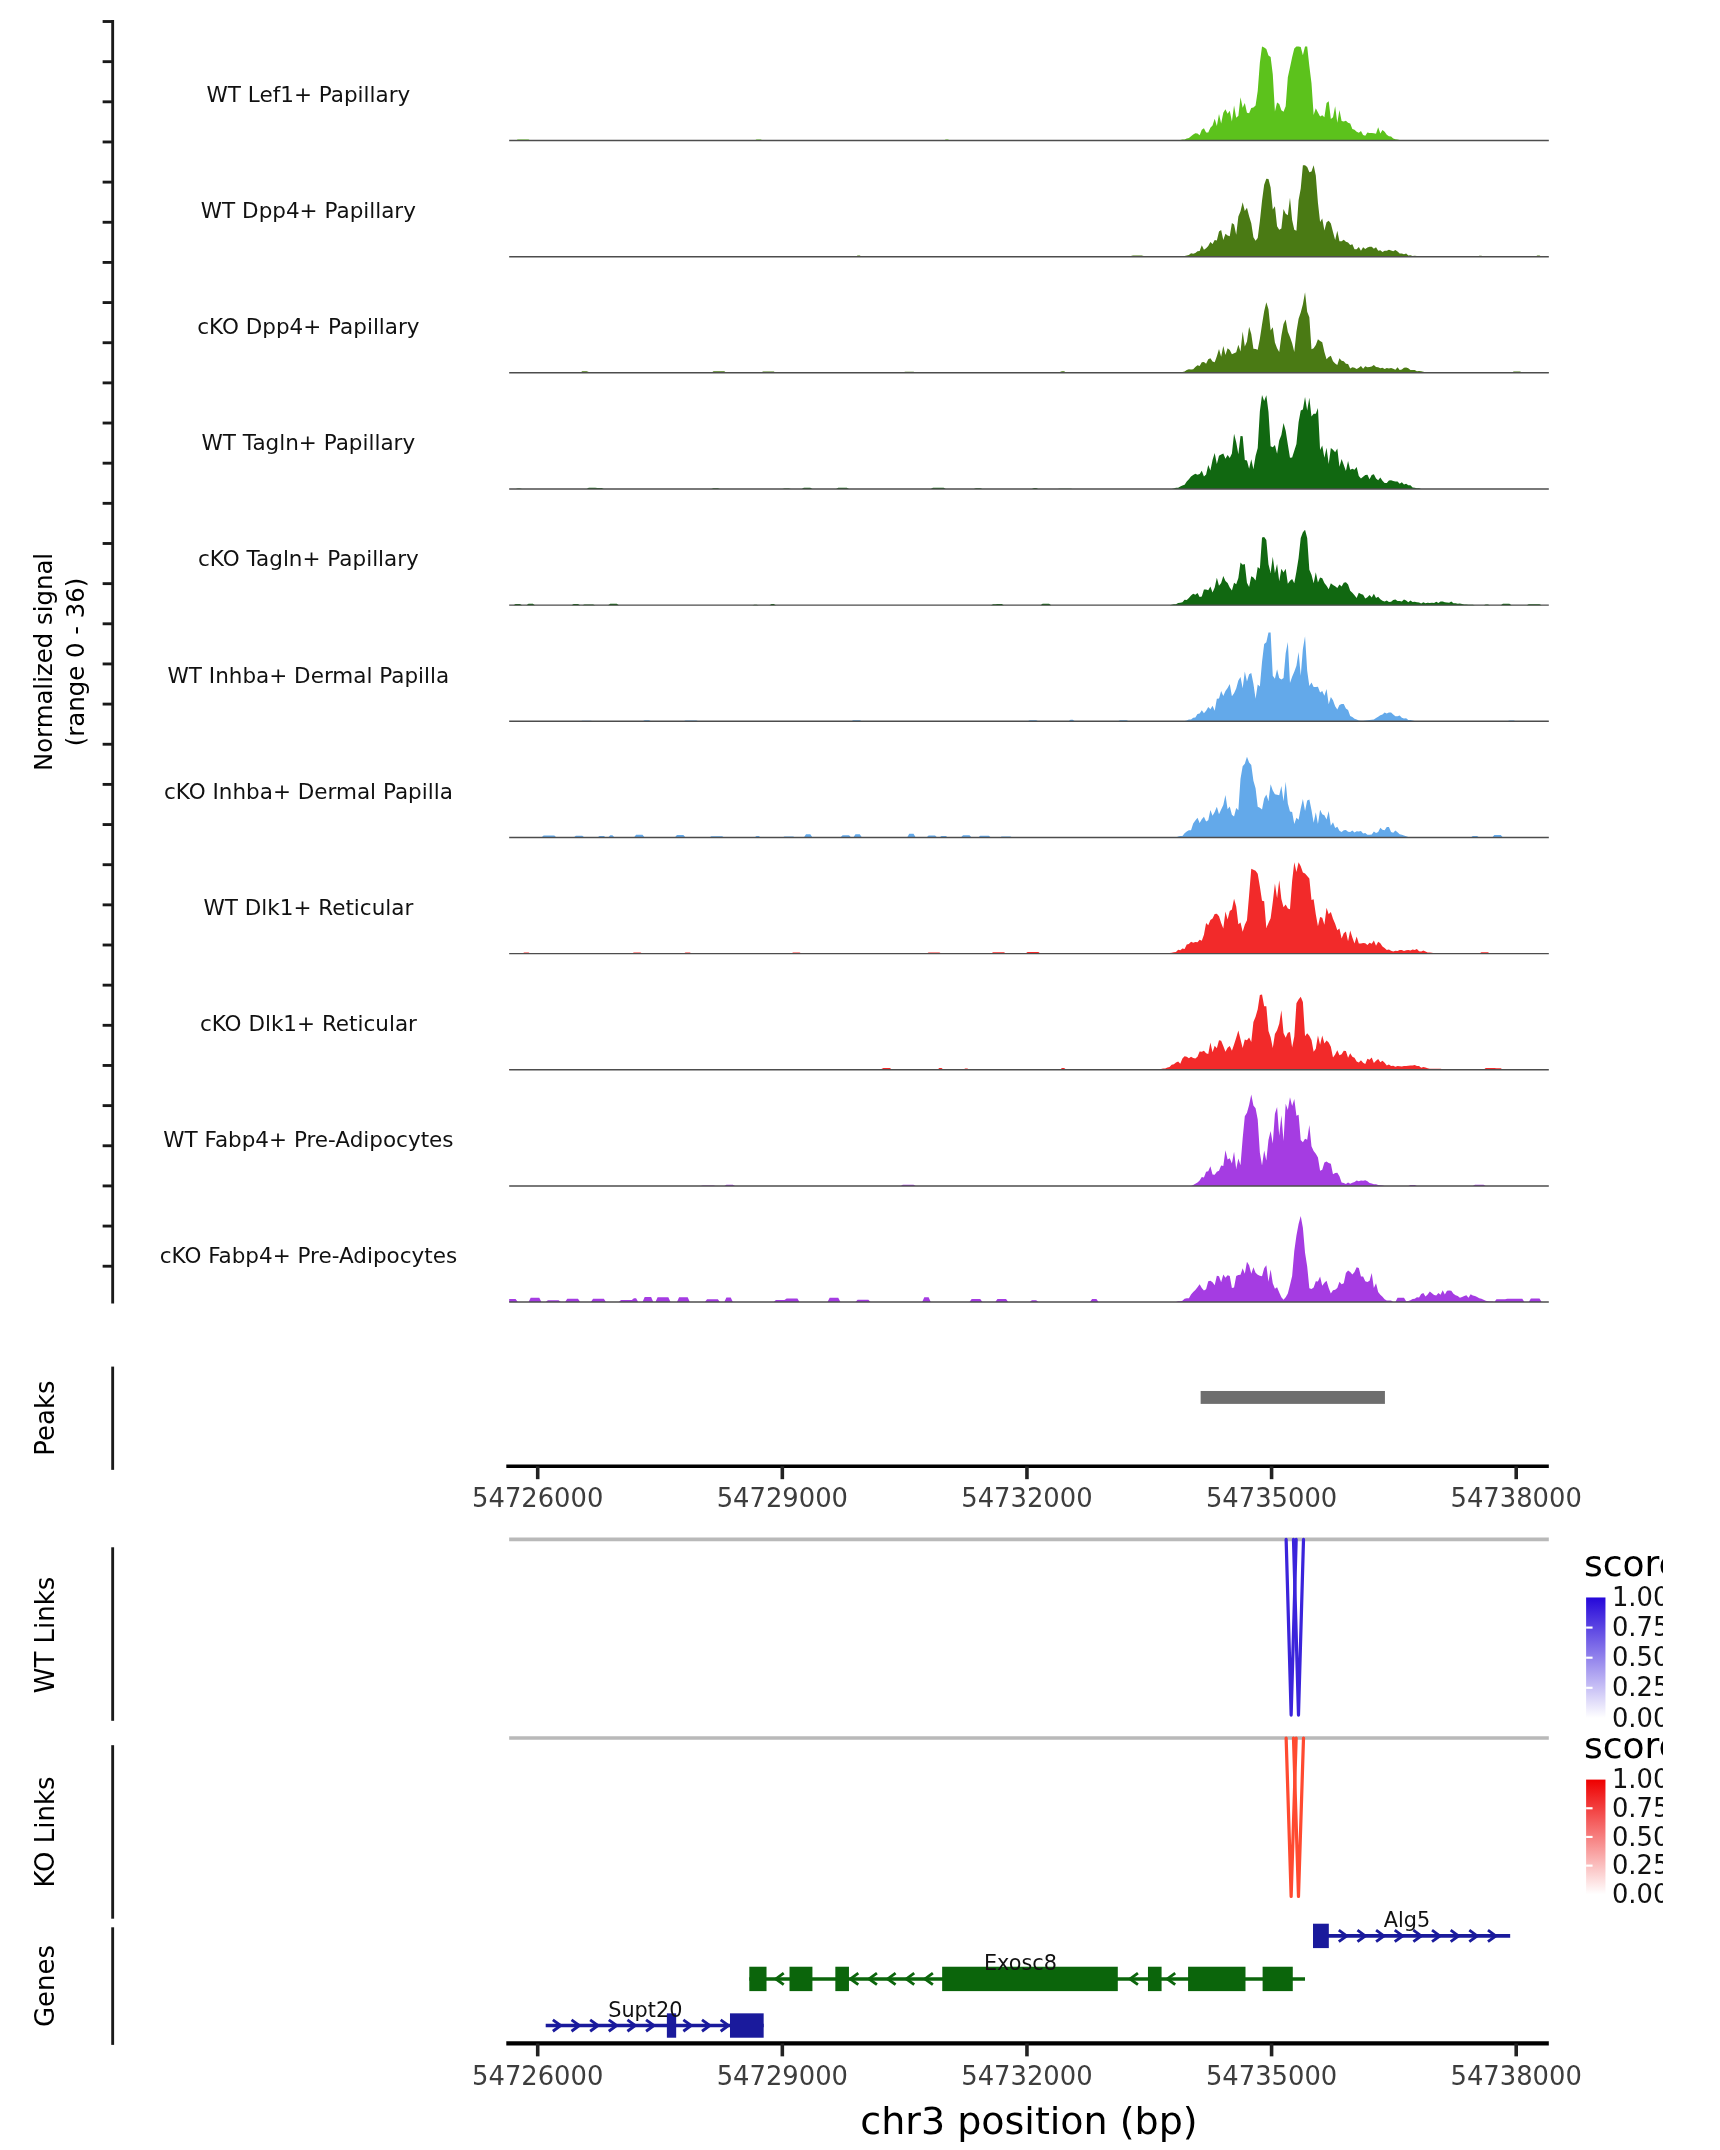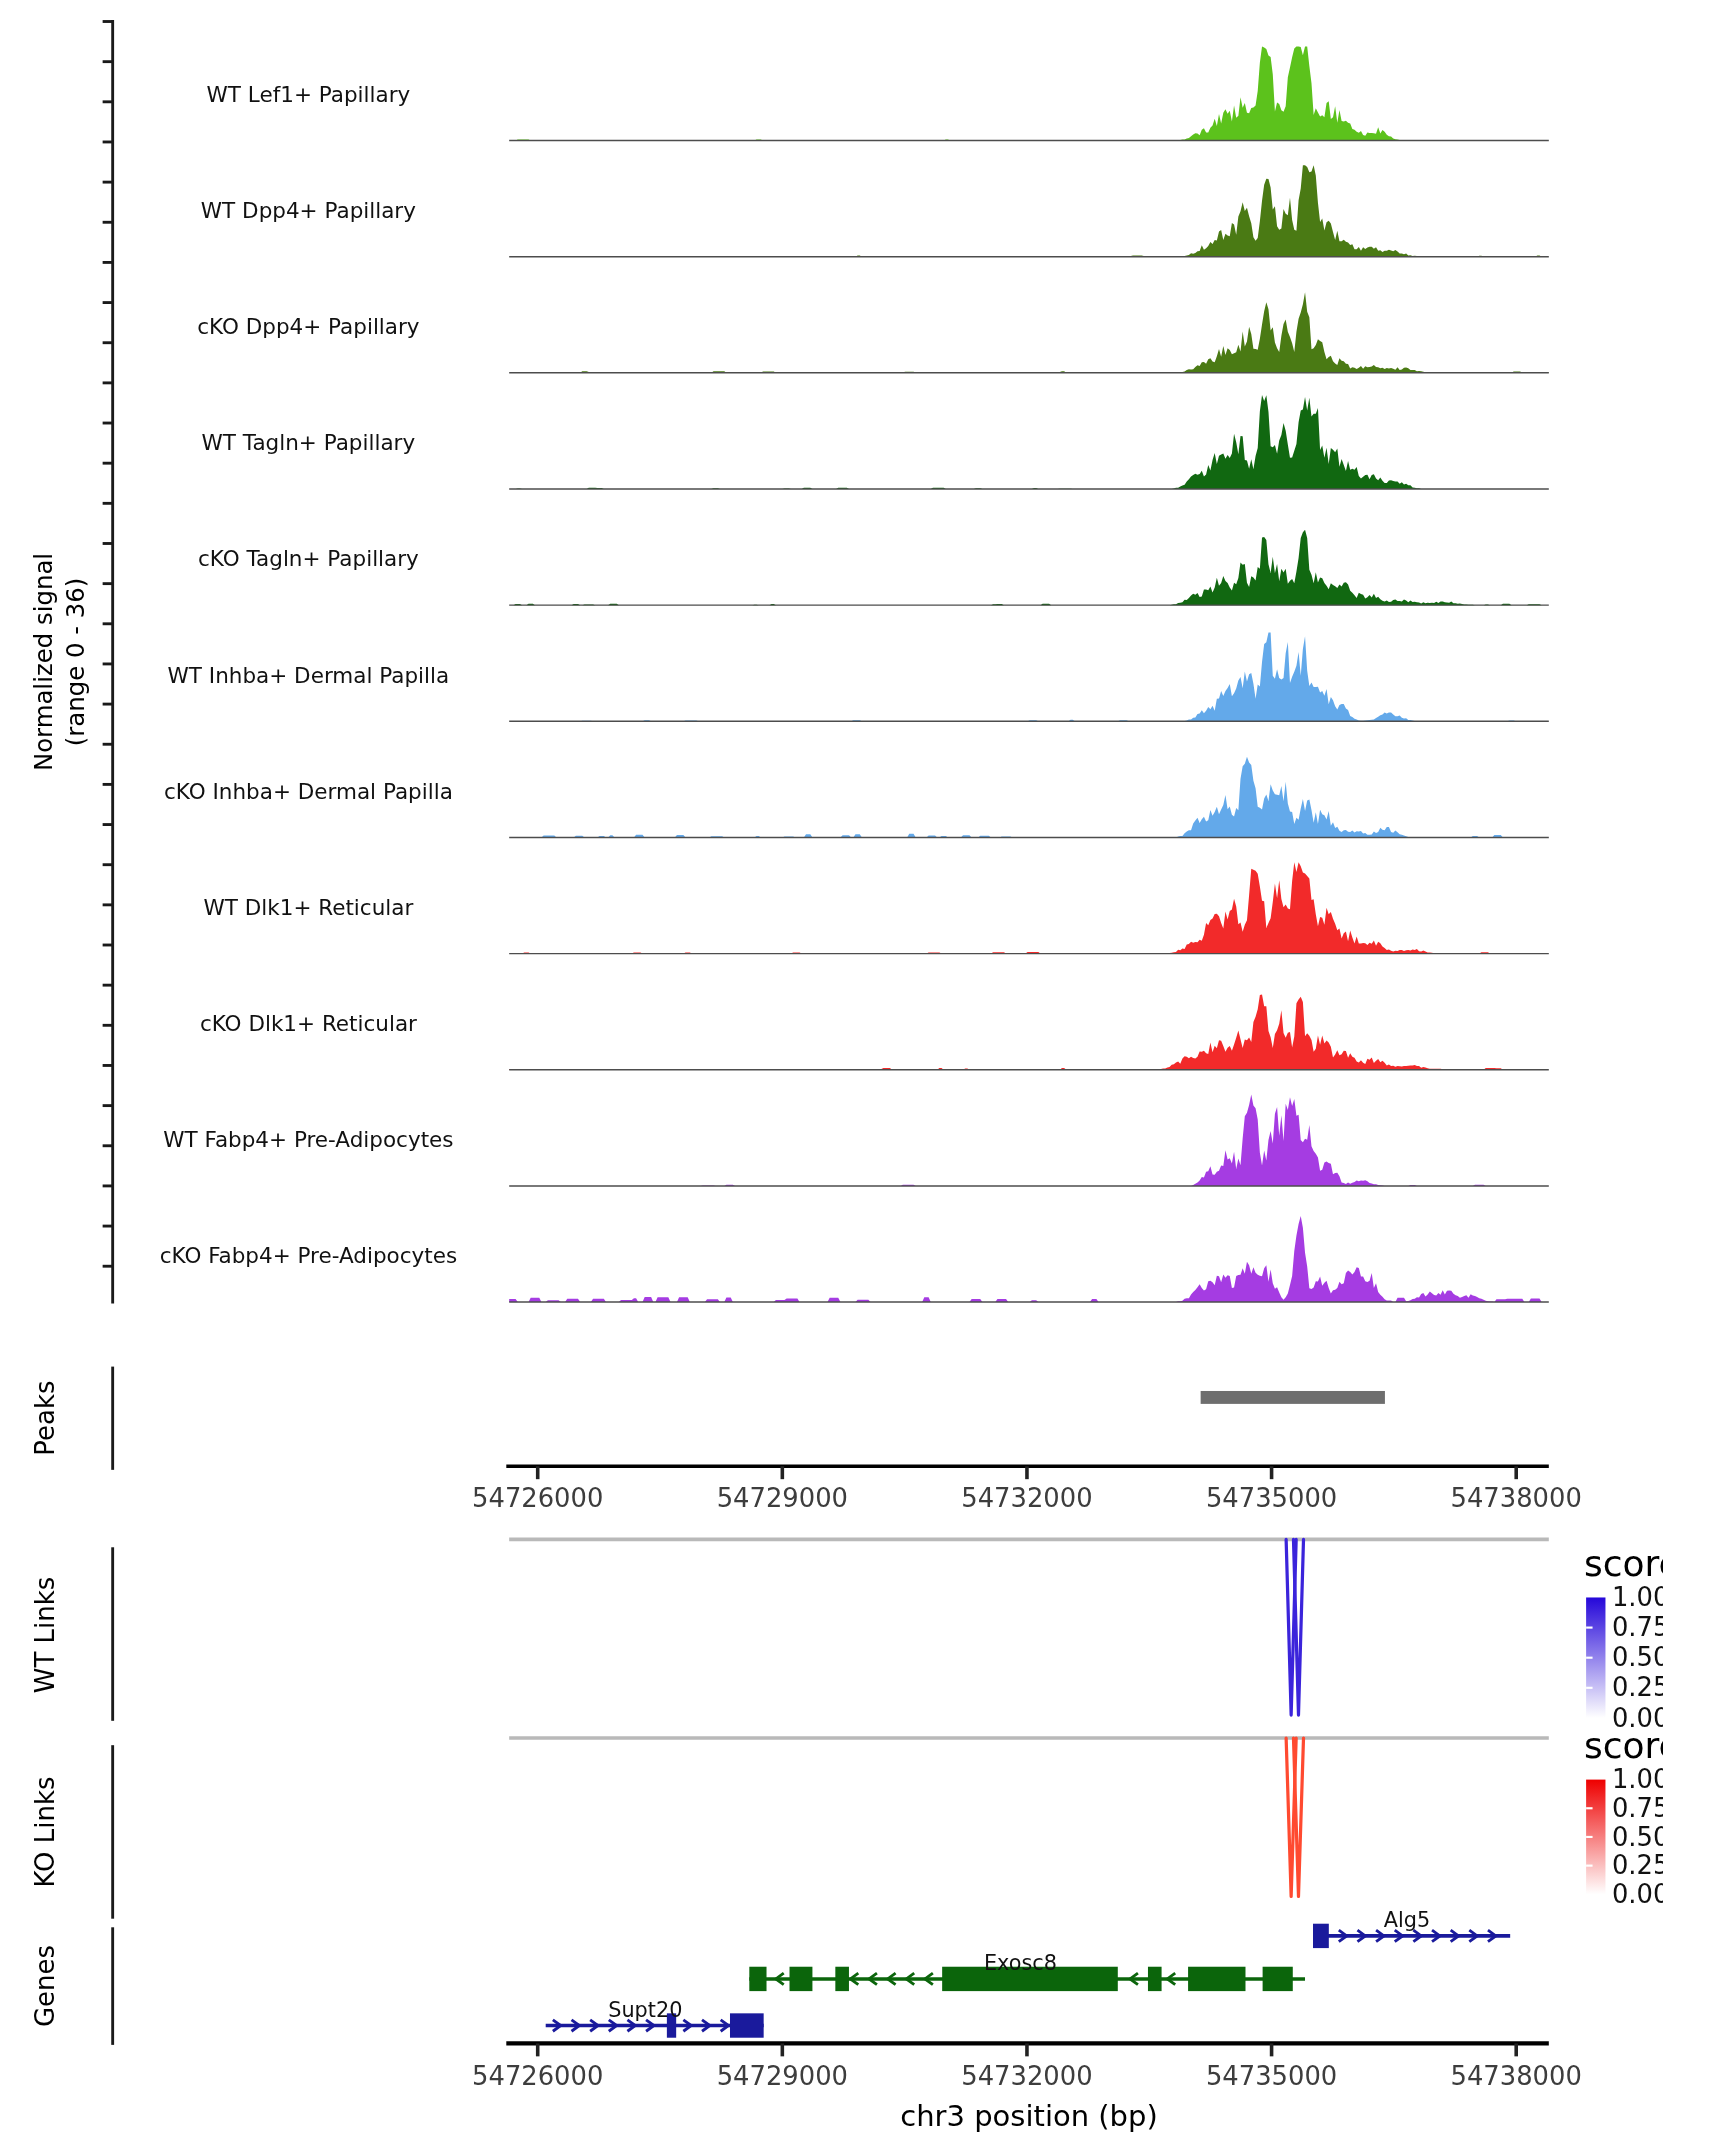--- a/index.html
+++ b/index.html
@@ -5,21 +5,21 @@
   html,body{margin:0;padding:0;background:#fff;}
   .canvas{position:relative;width:1663px;height:2151px;background:#fff;
           font-family:"DejaVu Sans", sans-serif;overflow:hidden;}
   svg{position:absolute;left:0;top:0;}
   .rot{position:absolute;transform:translate(-50%,-50%) rotate(-90deg);
        white-space:nowrap;color:#000;}
   .ylab{position:absolute;transform:translate(-50%,-50%) rotate(-90deg);
         white-space:pre-line;text-align:center;line-height:1.3;color:#000;
         font-size:24.4px;}
   .sec{font-size:26px;}
-  .xlab{position:absolute;transform:translate(-50%,0);font-size:29px;color:#000;}
+  .xlab{position:absolute;transform:translate(-50%,0);font-size:38px;color:#000;}
   .scoreTitle{position:absolute;font-size:36px;color:#000;}
 </style>
 </head>
 <body>
 
 <div class="canvas">
   <svg id="fig" width="1721" height="2151" viewBox="0 0 2400 3000">
       <defs>
         <linearGradient id="grad0" x1="0" y1="0" x2="0" y2="1">
           <stop offset="0%" stop-color="#2507D9"></stop>

